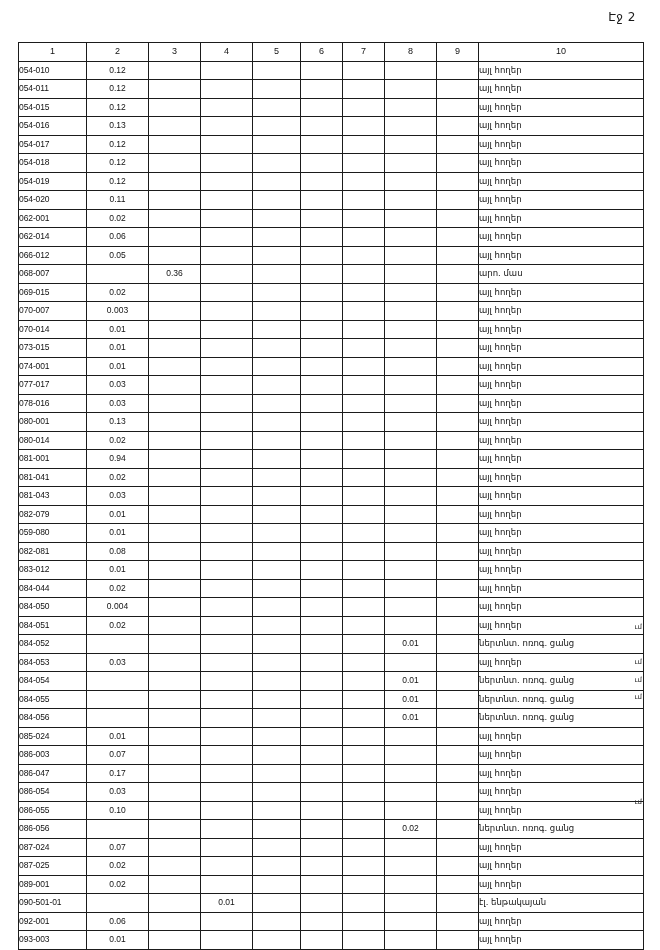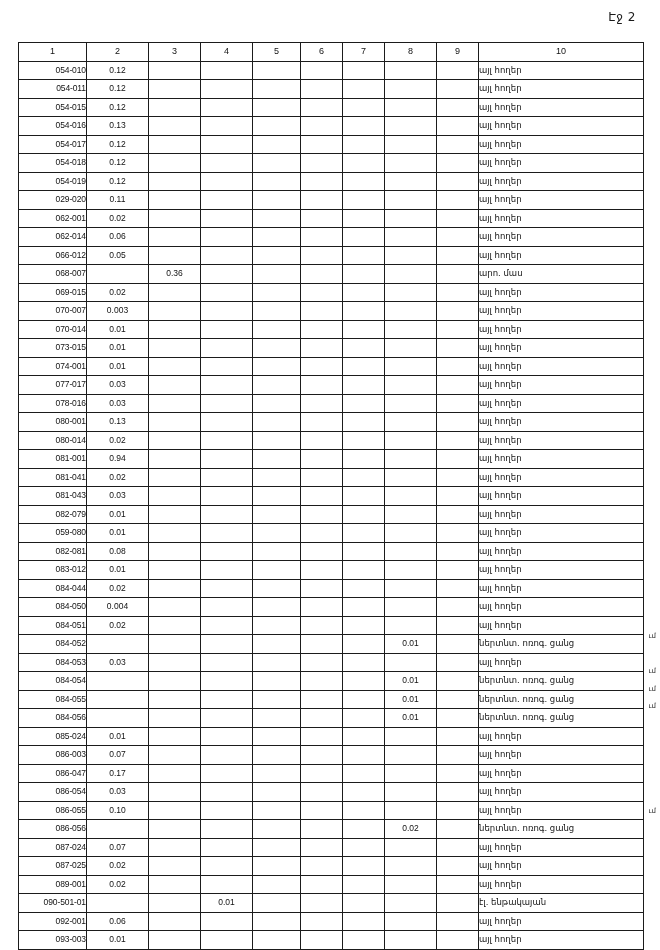--- a/index.html
+++ b/index.html
@@ -51,21 +51,21 @@
   }
   thead td {
     text-align: center;
     font-size: 9px;
     font-family: "Liberation Sans", sans-serif;
     color: #111;
     height: 16px;
     line-height: 16px;
   }
   td.c1 {
-    text-align: right;
+    text-align: left;
     padding-left: 3px;
     font-size: 8.5px;
     font-family: "Liberation Sans", sans-serif;
     letter-spacing: -0.1px;
   }
   td.num {
     text-align: center;
     font-size: 8.5px;
     font-family: "Liberation Sans", sans-serif;
   }
@@ -84,22 +84,21 @@
   .col6 { width: 42px; }
   .col7 { width: 42px; }
   .col8 { width: 52px; }
   .col9 { width: 42px; }
   .col10 { width: auto; }
   .side-mark {
     position: absolute;
     font-size: 7px;
     font-family: "DejaVu Sans", sans-serif;
     color: #222;
-    right: 4px;
-    margin-top: 9px;
+    right: 18px;
   }
 </style>
 </head>
 <body>
 
 <div class="page">
 
   <div class="page-header">Էջ 2</div>
 
   <table class="doc-table">
@@ -208,21 +207,21 @@
           <td class="num"></td>
           <td class="num"></td>
           <td class="num"></td>
           <td class="num"></td>
           <td class="num"></td>
           <td class="num"></td>
           <td class="num"></td>
           <td class="c10">այլ հողեր</td>
         </tr>
         <tr>
-          <td class="c1">029-020</td>
+          <td class="c1">054-020</td>
           <td class="num">0.11</td>
           <td class="num"></td>
           <td class="num"></td>
           <td class="num"></td>
           <td class="num"></td>
           <td class="num"></td>
           <td class="num"></td>
           <td class="num"></td>
           <td class="c10">այլ հողեր</td>
         </tr>

